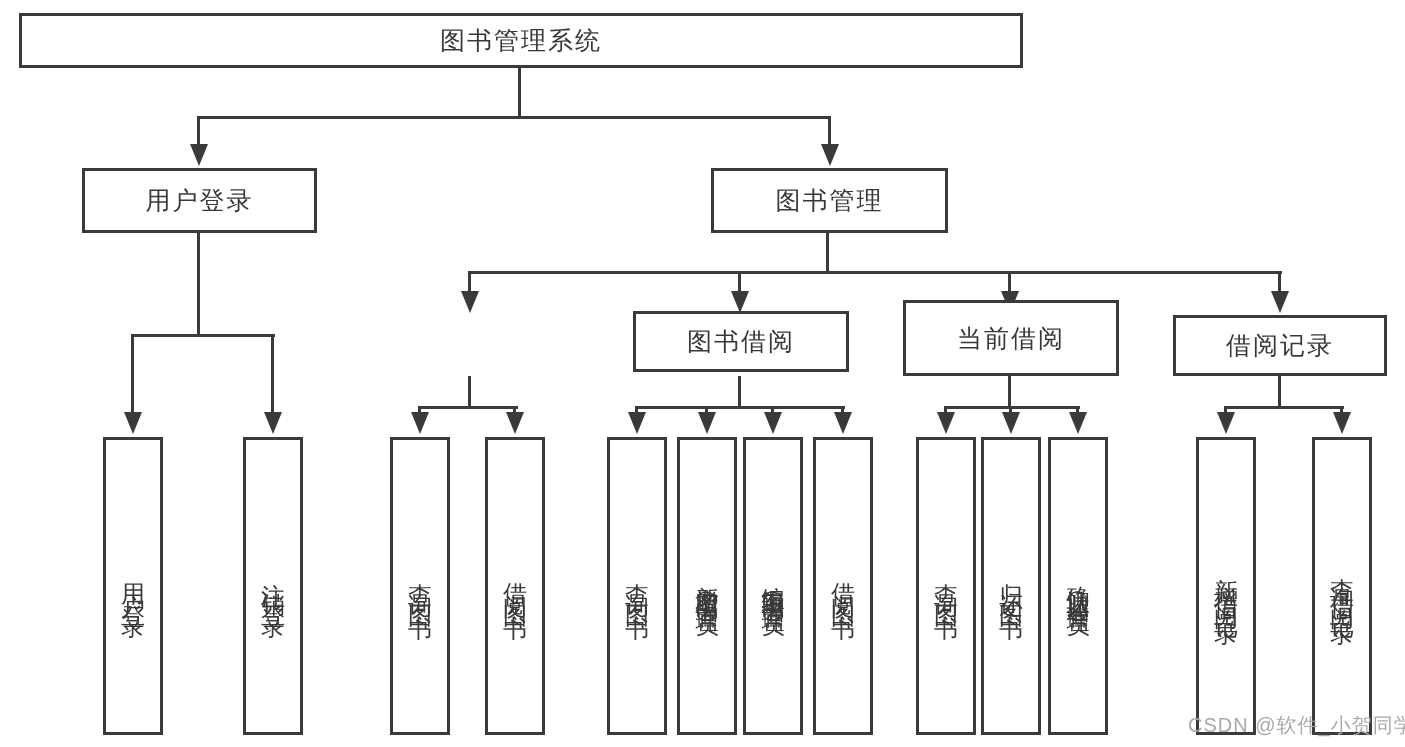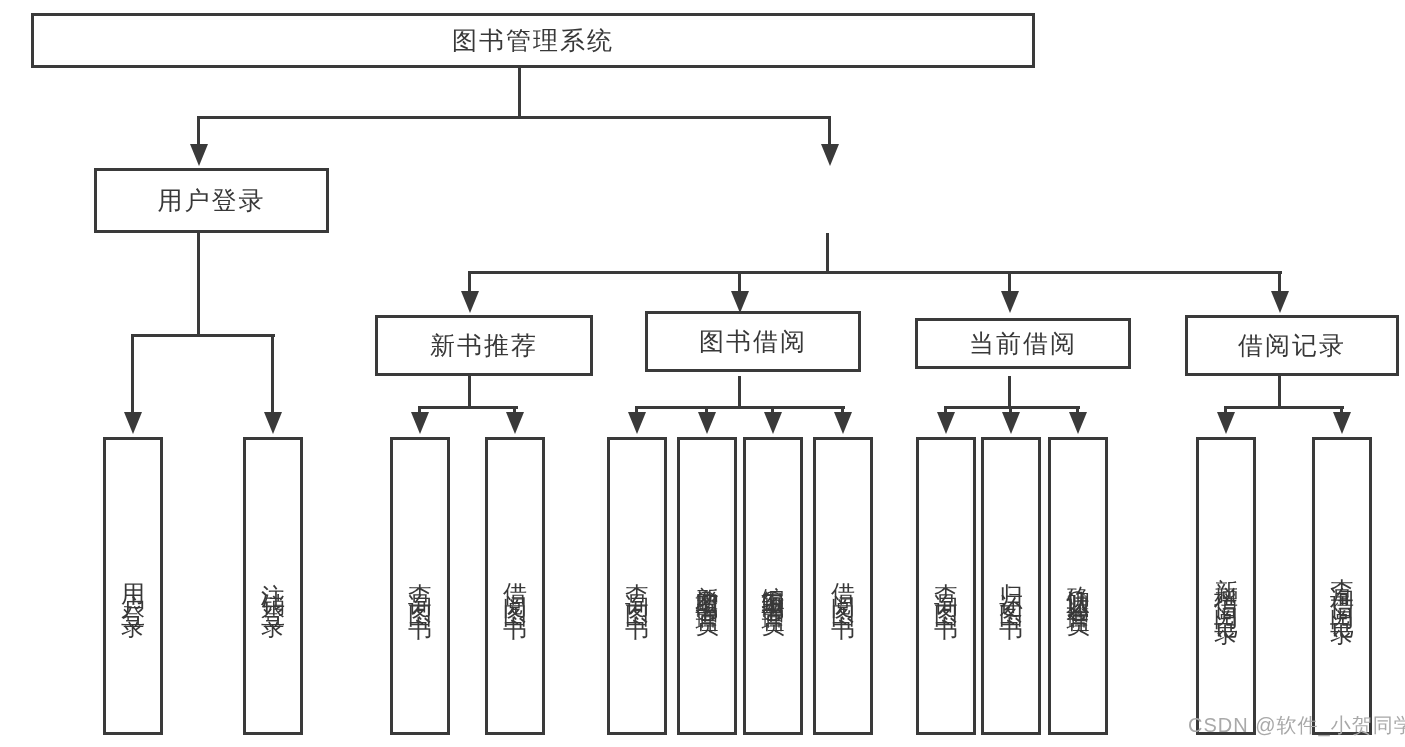--- a/index.html
+++ b/index.html
@@ -24,21 +24,20 @@
     background:#fff;
     display:flex;
     align-items:center;
     justify-content:center;
     z-index:2;
   }
   .h-label{
     font-size:25px;
     letter-spacing:2px;
     white-space:nowrap;
-    margin-left:12px;
   }
   .leaf{
     top:437px;
     width:60px;
     height:298px;
     writing-mode:vertical-rl;
     text-orientation:mixed;
     font-size:24px;
     letter-spacing:11px;
     line-height:1;
@@ -73,28 +72,28 @@
 
 <div id="canvas">
 
   <div class="box h-label" style="left:19px;top:13px;width:1004px;height:55px">
     <span>图书管理系统</span>
   </div>
 
   <div class="box h-label" style="left:82px;top:168px;width:235px;height:65px">
     <span>用户登录</span>
   </div>
+  <div class="box h-label" style="left:711px;top:168px;width:237px;height:65px">
+    <span>图书管理</span>
+  </div>
 
-  <div class="box h-label" style="left:363px;top:315px;width:218px;height:61px">
-    <span>新书推荐</span>
-  </div>
   <div class="box h-label" style="left:633px;top:311px;width:216px;height:61px">
     <span>图书借阅</span>
   </div>
-  <div class="box h-label" style="left:903px;top:318px;width:216px;height:51px">
+  <div class="box h-label" style="left:903px;top:300px;width:216px;height:76px">
     <span>当前借阅</span>
   </div>
   <div class="box h-label" style="left:1173px;top:315px;width:214px;height:61px">
     <span>借阅记录</span>
   </div>
 
   <div class="box leaf" style="left:103px">
     <span>用户登录</span>
   </div>
   <div class="box leaf" style="left:243px">

